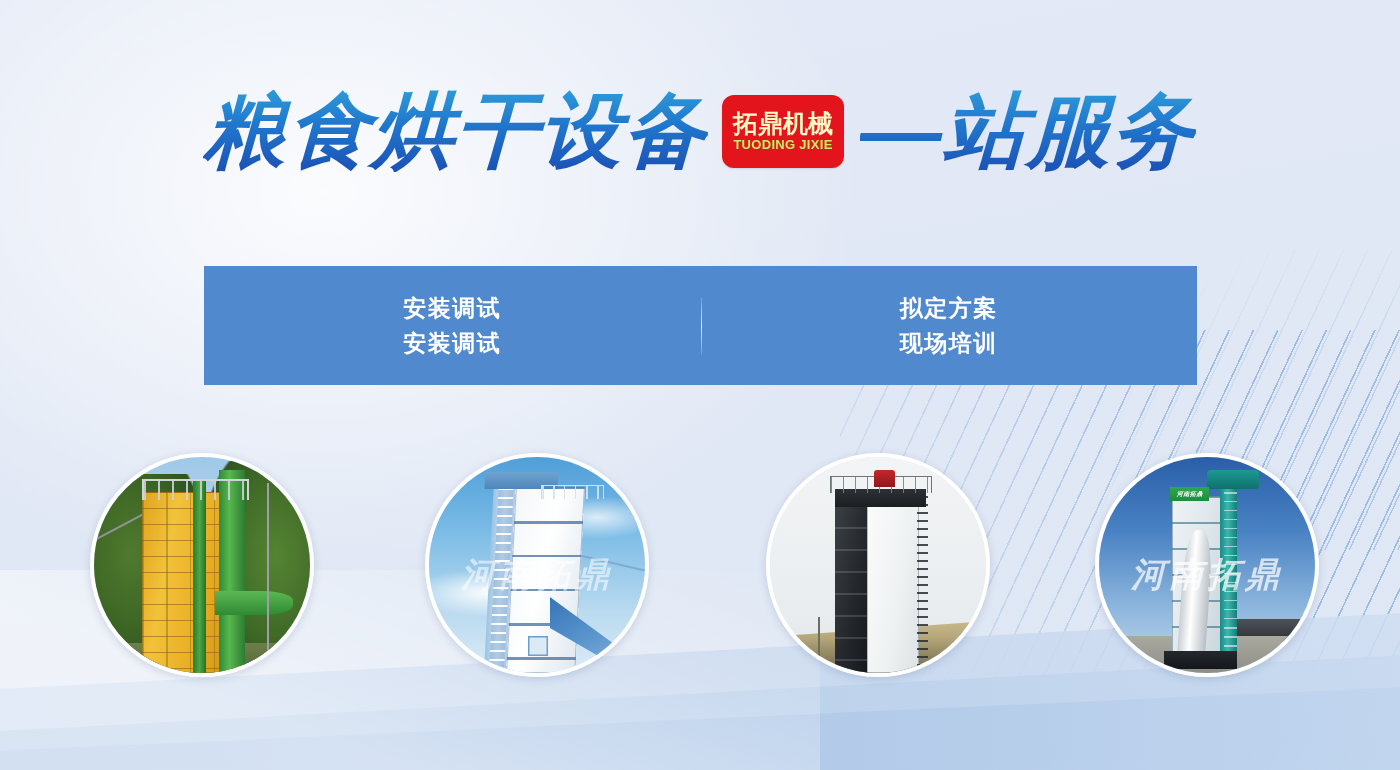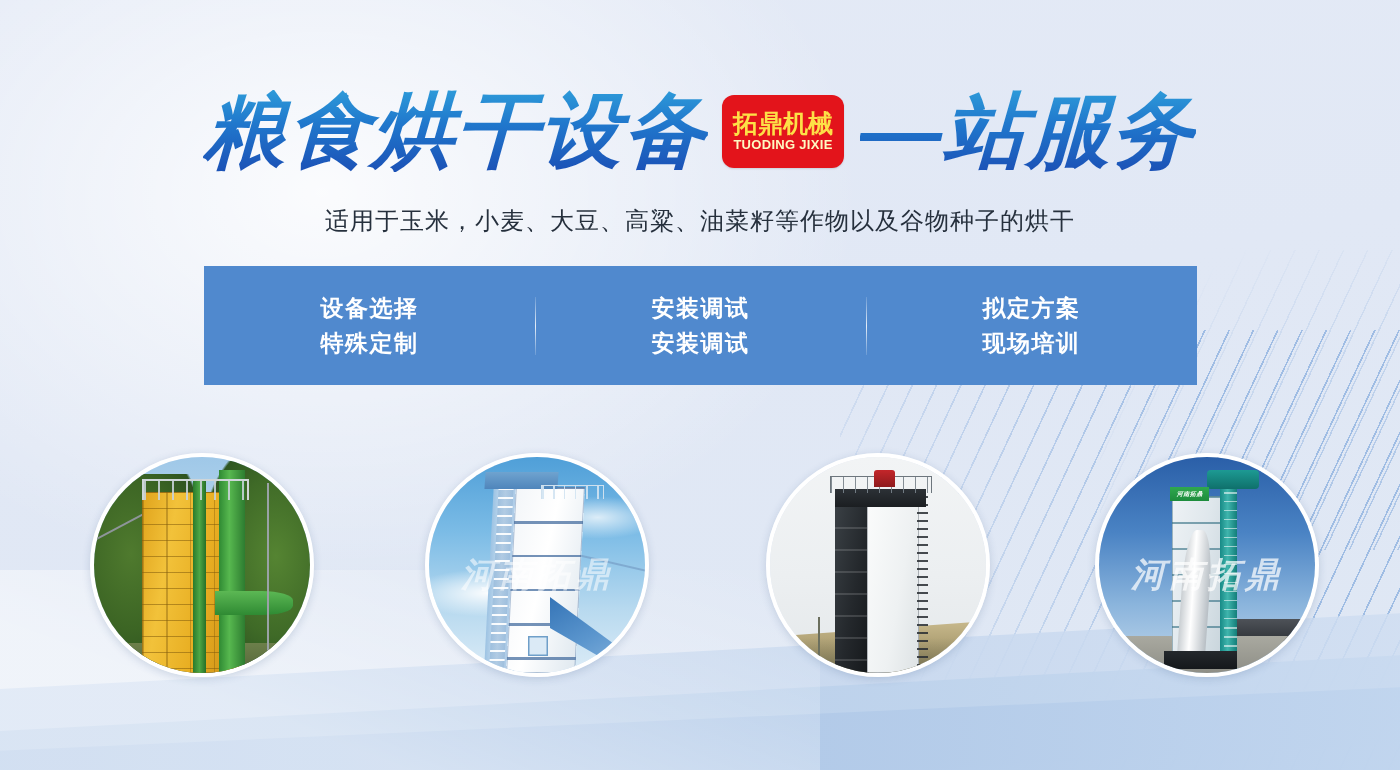--- a/index.html
+++ b/index.html
@@ -141,29 +141,29 @@
     border-radius: 12px;
     background: #e3141b;
     display: flex;
     flex-direction: column;
     align-items: center;
     justify-content: center;
     box-shadow: 0 1px 2px rgba(0,0,0,0.12);
     flex: none;
   }
   .logo-cn {
-    color: #fde047;
+    color: #fef9c3;
     font-size: 25px;
     font-weight: bold;
     line-height: 1.05;
     letter-spacing: 0px;
     white-space: nowrap;
   }
   .logo-en {
-    color: #fef9c3;
+    color: #bef264;
     font-size: 13px;
     font-weight: bold;
     letter-spacing: 0.3px;
     margin-top: 0;
     white-space: nowrap;
   }
 
   
   .subtitle {
     position: absolute;
@@ -364,27 +364,22 @@
     <div class="headline-text left">粮食烘干设备</div>
 
     <div class="logo-badge">
       <div class="logo-cn">拓鼎机械</div>
       <div class="logo-en">TUODING JIXIE</div>
     </div>
 
     <div class="headline-text right">—站服务</div>
   </div>
 
-  <div class="subtitle">适用于玉米，小麦、大豆、高粱、油菜籽等作物以及谷物种子的烘干</div>
 
   <div class="feature-bar">
-    <div class="feature-item">
-      <div class="feature-line">设备选择</div>
-      <div class="feature-line">特殊定制</div>
-    </div>
     <div class="feature-item">
       <div class="feature-line">安装调试</div>
       <div class="feature-line">安装调试</div>
     </div>
     <div class="feature-item">
       <div class="feature-line">拟定方案</div>
       <div class="feature-line">现场培训</div>
     </div>
   </div>
 

